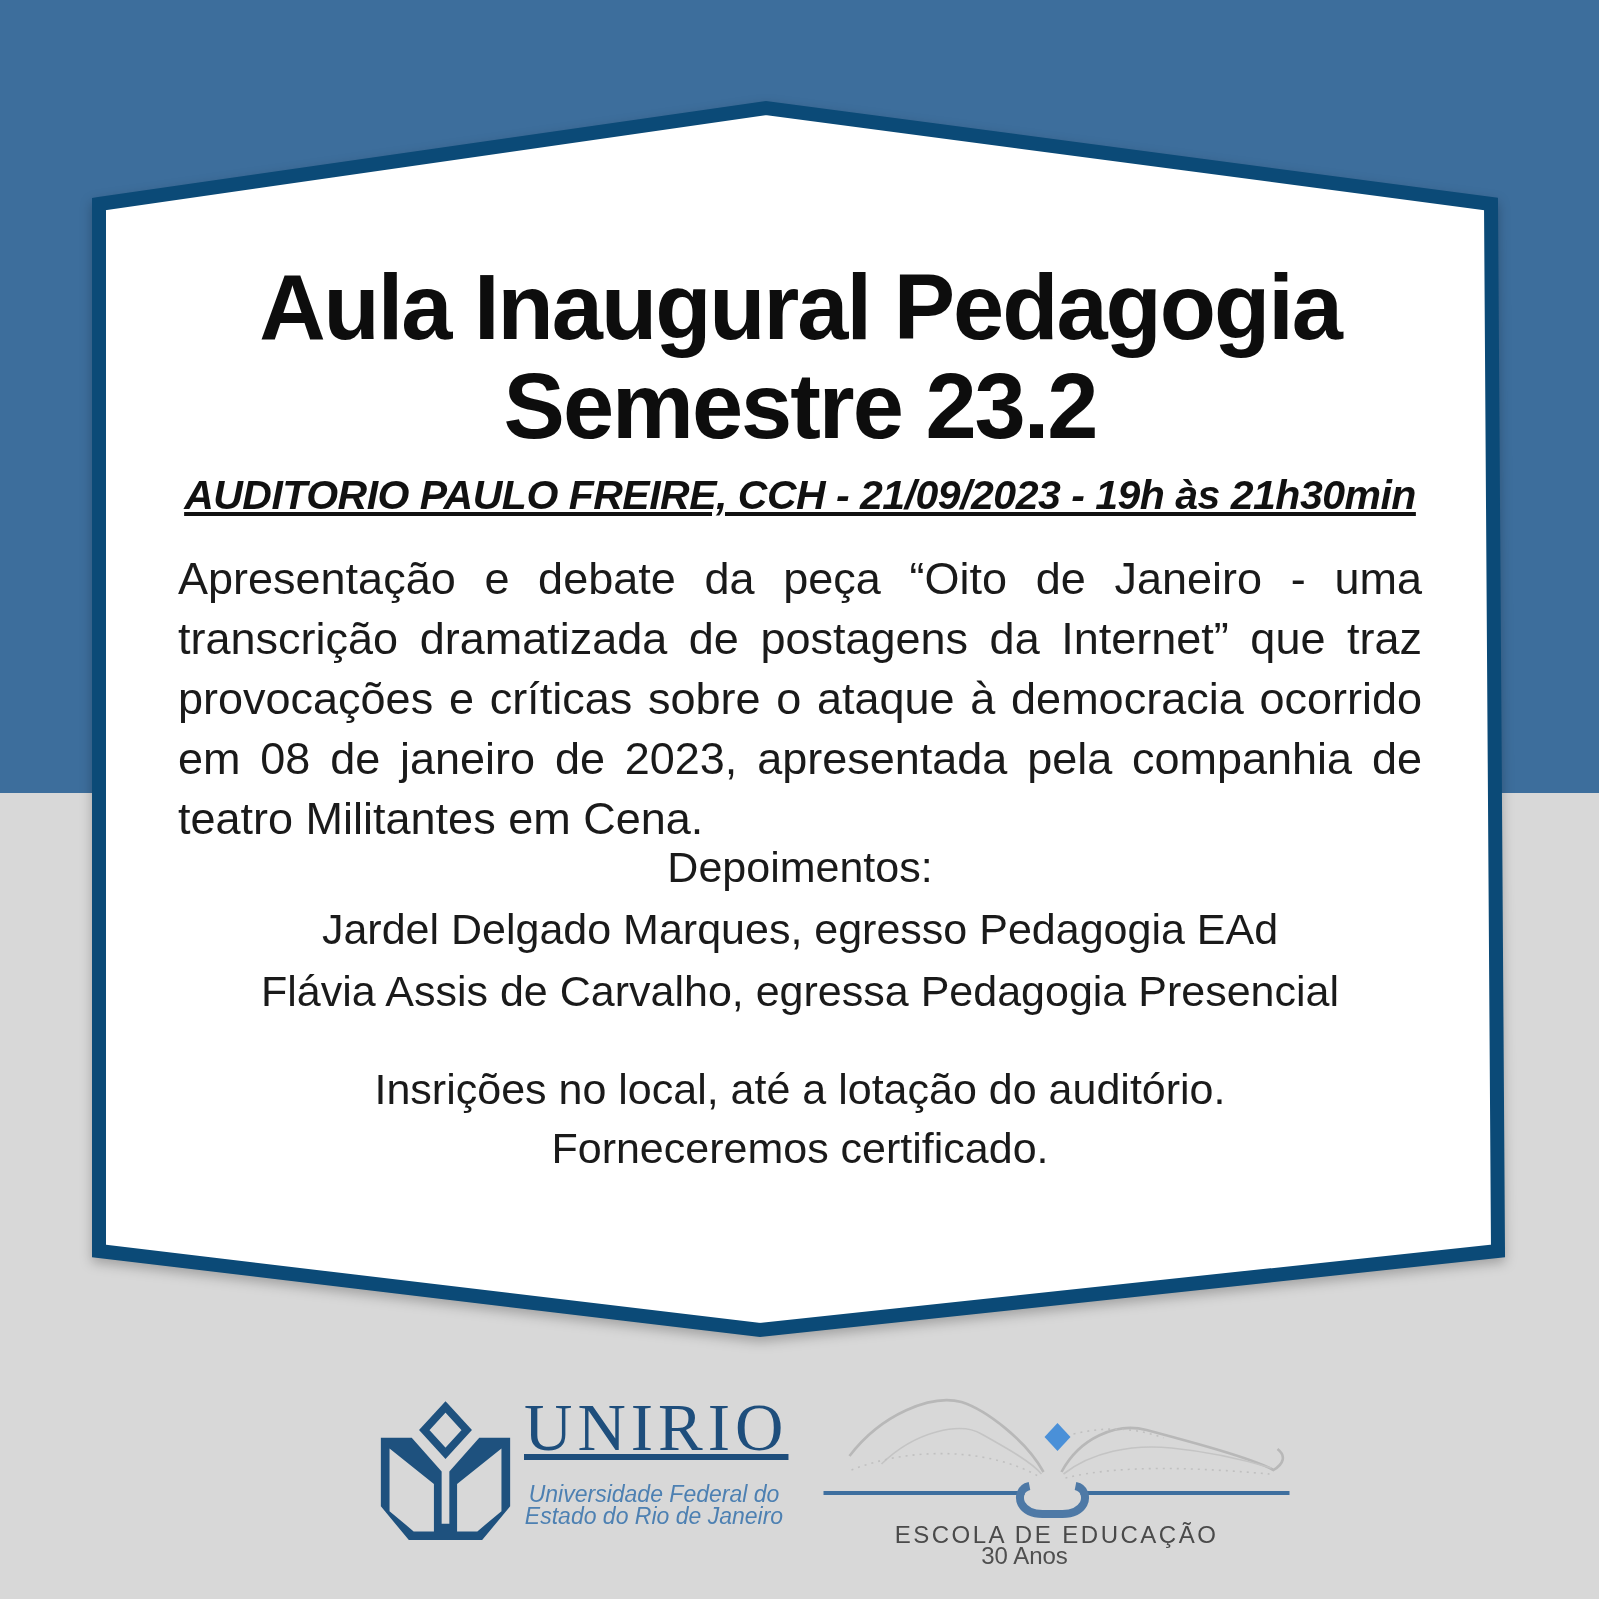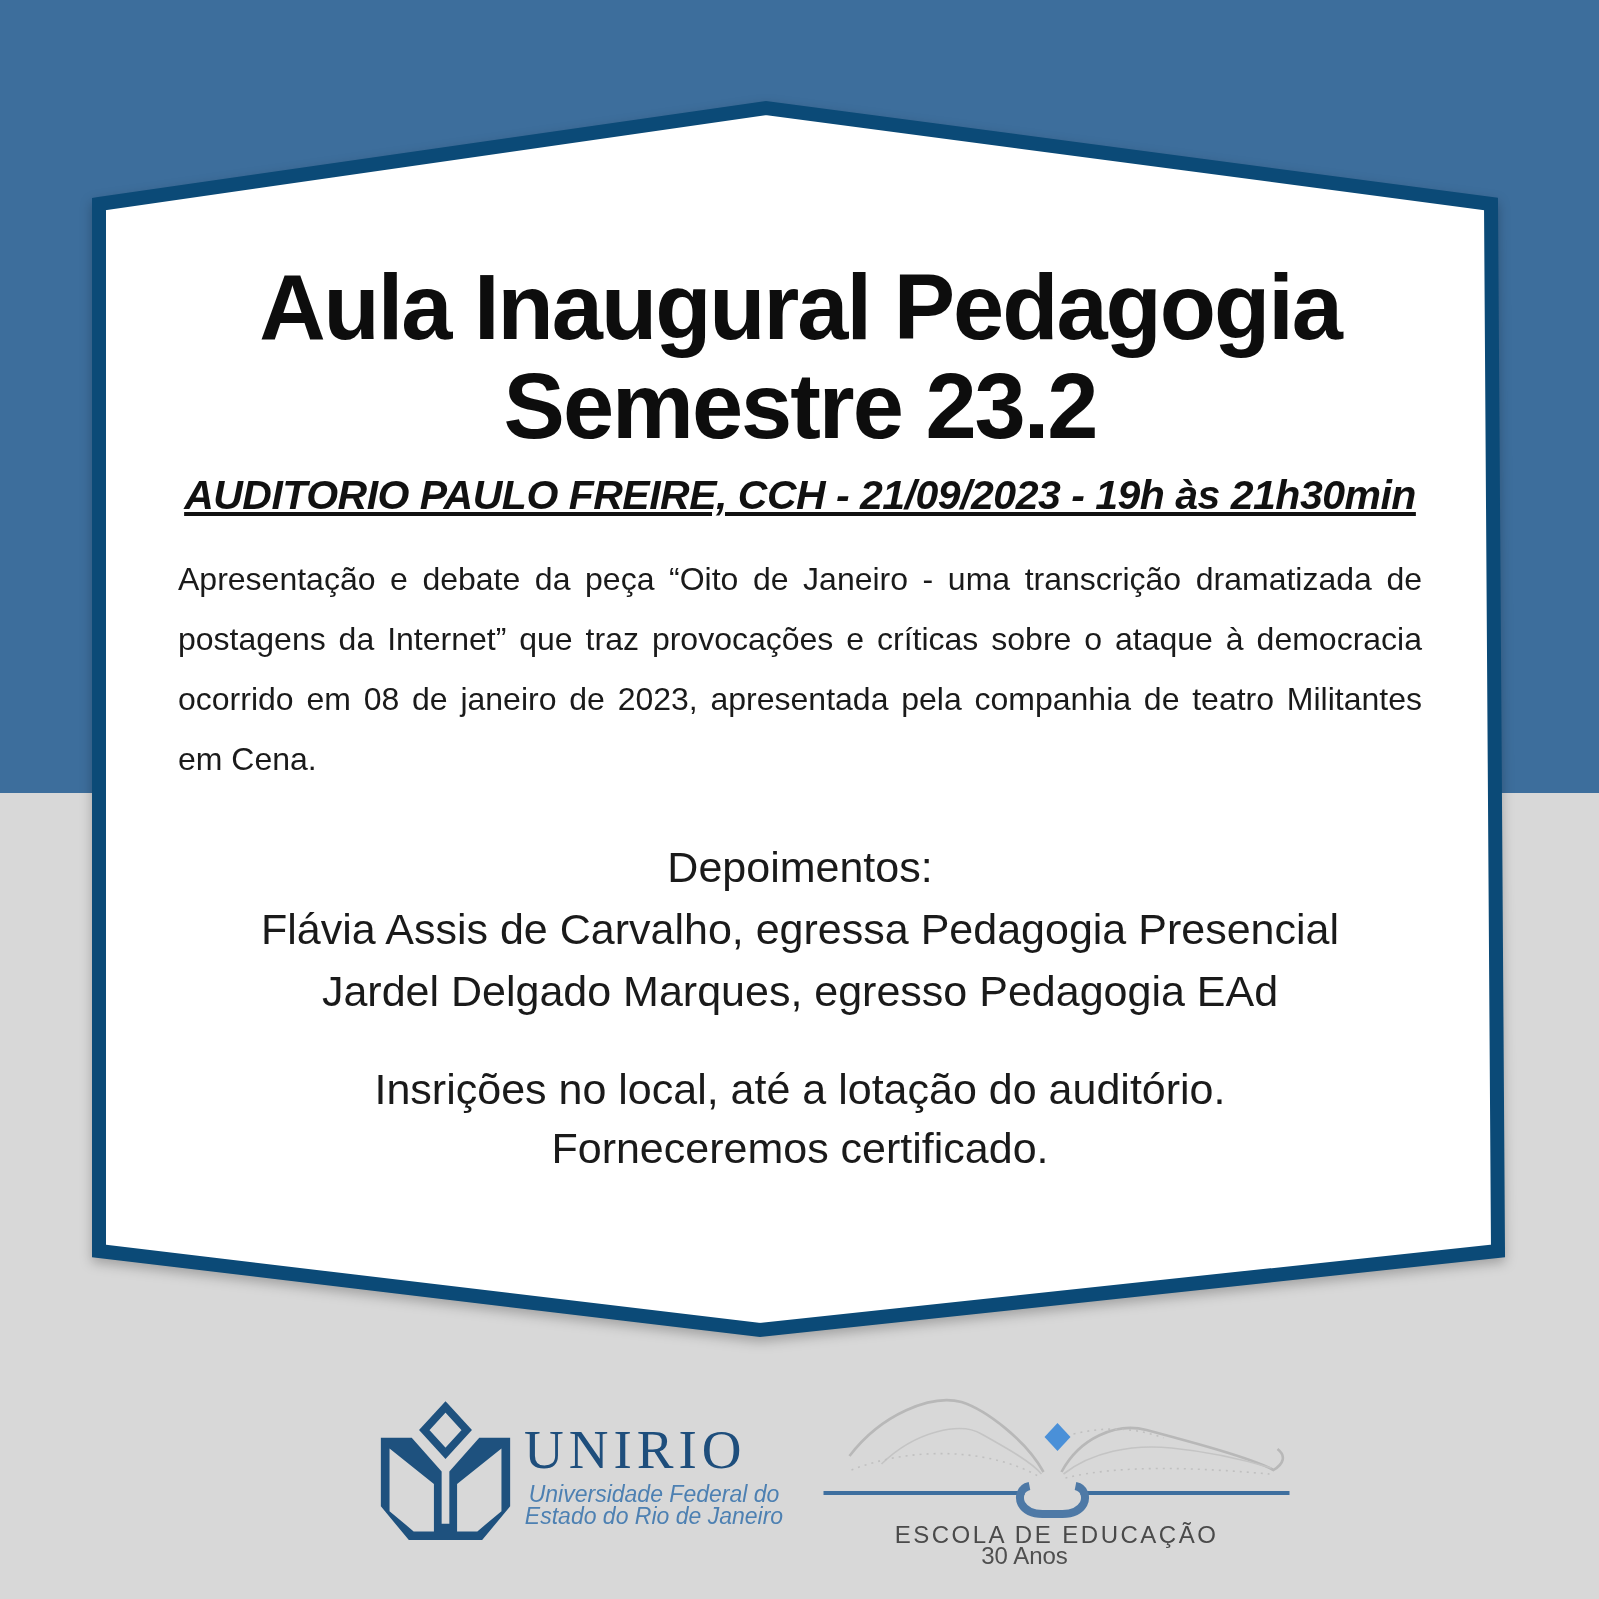--- a/index.html
+++ b/index.html
@@ -61,21 +61,21 @@
     font-style: italic;
     letter-spacing: -0.5px;
     color: #111111;
     text-decoration: underline;
   }
 
   .body-text {
     position: absolute;
     left: 178px; top: 549px;
     width: 1244px;
-    font-size: 32px;
+    font-size: 45px;
     line-height: 60px;
     text-align: justify;
     color: #1a1a1a;
   }
 
   .depo-block {
     position: absolute;
     left: 130px; top: 836px;
     width: 1340px;
     text-align: center;
@@ -95,26 +95,27 @@
   }
 
   
   .unirio-symbol {
     position: absolute;
     left: 377px; top: 1400px;
     width: 137px; height: 147px;
   }
   .unirio-acronym {
     position: absolute;
-    left: 524px; top: 1418px;
+    left: 524px; top: 1389px;
     width: 300px;
     font-family: "Liberation Serif", serif;
-    font-size: 55px;
+    font-size: 67px;
     letter-spacing: 5px;
     color: #1e4e7c;
+    text-decoration: underline;
   }
   .unirio-name {
     position: absolute;
     left: 520px; top: 1483px;
     width: 268px;
     text-align: center;
     font-size: 23px;
     line-height: 22px;
     color: #4d80b2;
     font-style: italic;
@@ -160,22 +161,22 @@
     <span>Aula Inaugural Pedagogia</span><br>
     <span>Semestre 23.2</span>
   </div>
 
   <div class="subtitle">AUDITORIO PAULO FREIRE, CCH - 21/09/2023 - 19h às 21h30min</div>
 
   <div class="body-text">Apresentação e debate da peça “Oito de Janeiro - uma transcrição dramatizada de postagens da Internet” que traz provocações e críticas sobre o ataque à democracia ocorrido em 08 de janeiro de 2023,  apresentada pela companhia de teatro Militantes em Cena.</div>
 
   <div class="depo-block">
     <div>Depoimentos:</div>
+    <div>Jardel Delgado Marques, egresso Pedagogia EAd</div>
     <div>Flávia Assis de Carvalho, egressa Pedagogia Presencial</div>
-    <div>Jardel Delgado Marques, egresso Pedagogia EAd</div>
   </div>
 
   <div class="insc-block">
     <div>Insrições no local, até a lotação do auditório.</div>
     <div>Forneceremos certificado.</div>
   </div>
 
   <svg class="unirio-symbol" viewBox="17 21 142 146" xmlns="http://www.w3.org/2000/svg">
     <path d="M88 25 L110 49 L88 73 L66 49 Z" fill="none" stroke="#1e517e" stroke-width="8"></path>
     <path fill="#1e517e" fill-rule="evenodd" d="M21,57 L53,57 L84,92 L84,146 L92,146 L92,92 L123,57 L155,57 L155,128 L126,163 L50,163 L21,128 Z

